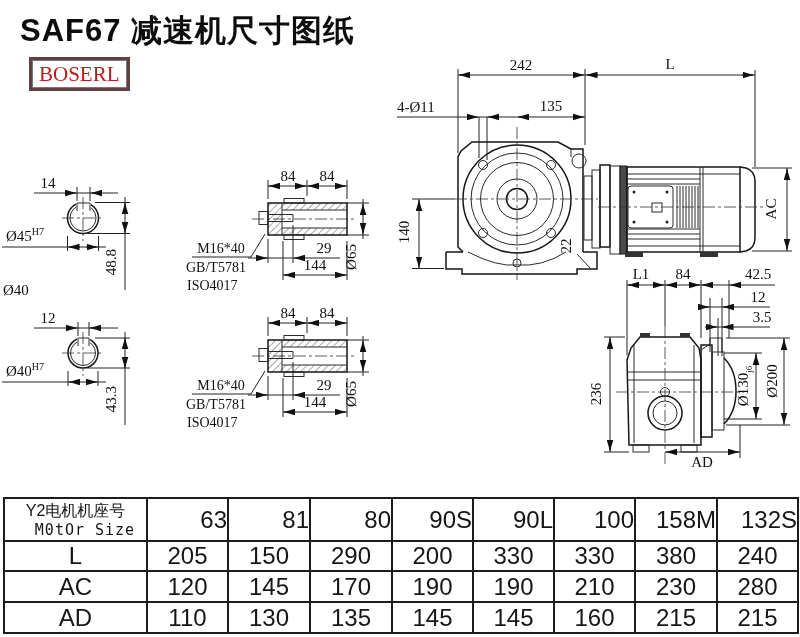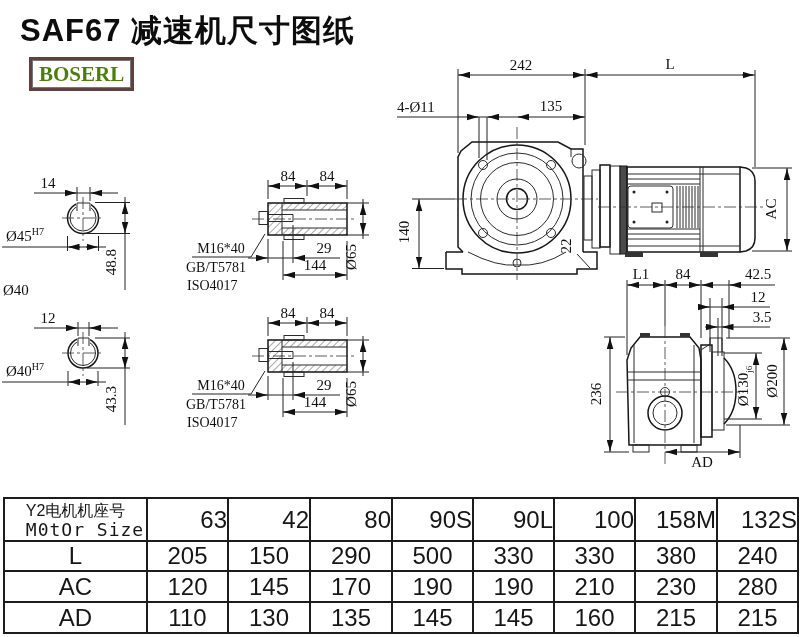--- a/index.html
+++ b/index.html
@@ -2,34 +2,34 @@
 <html><head>
 <meta charset="utf-8">
 <style>
   html,body{margin:0;padding:0;}
   body{width:800px;height:637px;position:relative;background:#fff;overflow:hidden;
        font-family:"Liberation Sans",sans-serif;color:#111;}
   #title{position:absolute;left:20px;top:10px;font-size:31px;font-weight:bold;
          letter-spacing:1px;color:#0d0d0d;white-space:nowrap;}
   #logo{position:absolute;left:29px;top:57px;border:3px solid #5e4242;background:#fff;}
   #logo .inner{border:1px solid #777;padding:0 6px;font-family:"Liberation Serif",serif;
-         font-weight:bold;font-size:21px;line-height:26px;color:#4d7c0f;}
+         font-weight:normal;font-size:21px;line-height:26px;color:#b91c1c;}
   svg{position:absolute;left:0;top:0;}
   svg text{font-family:"Liberation Serif",serif;font-size:15px;fill:#101010;}
   .ln{stroke:#161616;stroke-width:1.5;fill:none;}
   .tn{stroke:#2a2a2a;stroke-width:1;fill:none;}
   .dm{stroke:#222;stroke-width:1;fill:none;}
   .cl{stroke:#333;stroke-width:0.8;fill:none;stroke-dasharray:12 3 3 3;}
   .std{font-size:14px;}
   #dimtable{position:absolute;left:3px;top:497px;border-collapse:collapse;table-layout:fixed;}
   #dimtable td{border:2px solid #1c1c1c;text-align:center;vertical-align:middle;
         font-size:24px;color:#161616;padding:0;}
   #dimtable td.hd{font-size:24px;text-align:right;}
   .cn{font-size:16px;line-height:20px;}
-  .en{font-size:18px;line-height:18px;font-family:"DejaVu Sans Mono",monospace;letter-spacing:1px;margin-left:19px;}
+  .en{font-size:15px;line-height:18px;font-family:"DejaVu Sans Mono",monospace;letter-spacing:1px;margin-left:19px;}
 </style>
 </head>
 <body>
 
 <div id="title">SAF67 减速机尺寸图纸</div>
 <div id="logo">
   <div class="inner">BOSERL</div>
 </div>
 
 <svg width="800" height="497" viewBox="0 0 800 497">
@@ -364,34 +364,34 @@
       <col style="width:82px">
       <col style="width:81px">
   </colgroup>
   <tbody>
       <tr style="height:43px">
     <td>
       <div class="cn">Y2电机机座号</div>
       <div class="en">M0tOr Size</div>
     </td>
     <td class="hd">63</td>
-    <td class="hd">42</td>
+    <td class="hd">81</td>
     <td class="hd">80</td>
     <td class="hd">90S</td>
     <td class="hd">90L</td>
     <td class="hd">100</td>
     <td class="hd">158M</td>
     <td class="hd">132S</td>
   </tr>
   <tr style="height:30px">
     <td>L</td>
     <td>205</td>
     <td>150</td>
     <td>290</td>
-    <td>500</td>
+    <td>200</td>
     <td>330</td>
     <td>330</td>
     <td>380</td>
     <td>240</td>
   </tr>
   <tr style="height:31px">
     <td>AC</td>
     <td>120</td>
     <td>145</td>
     <td>170</td>

